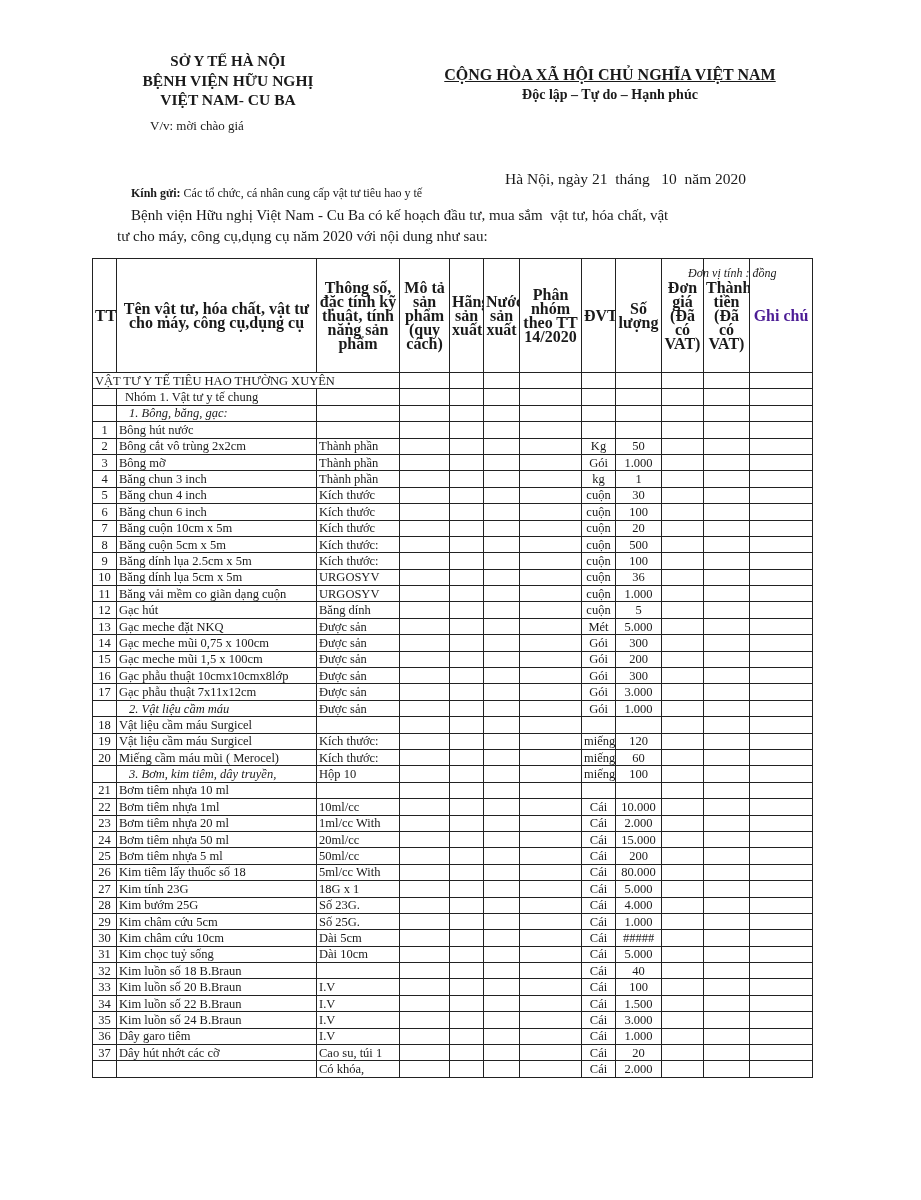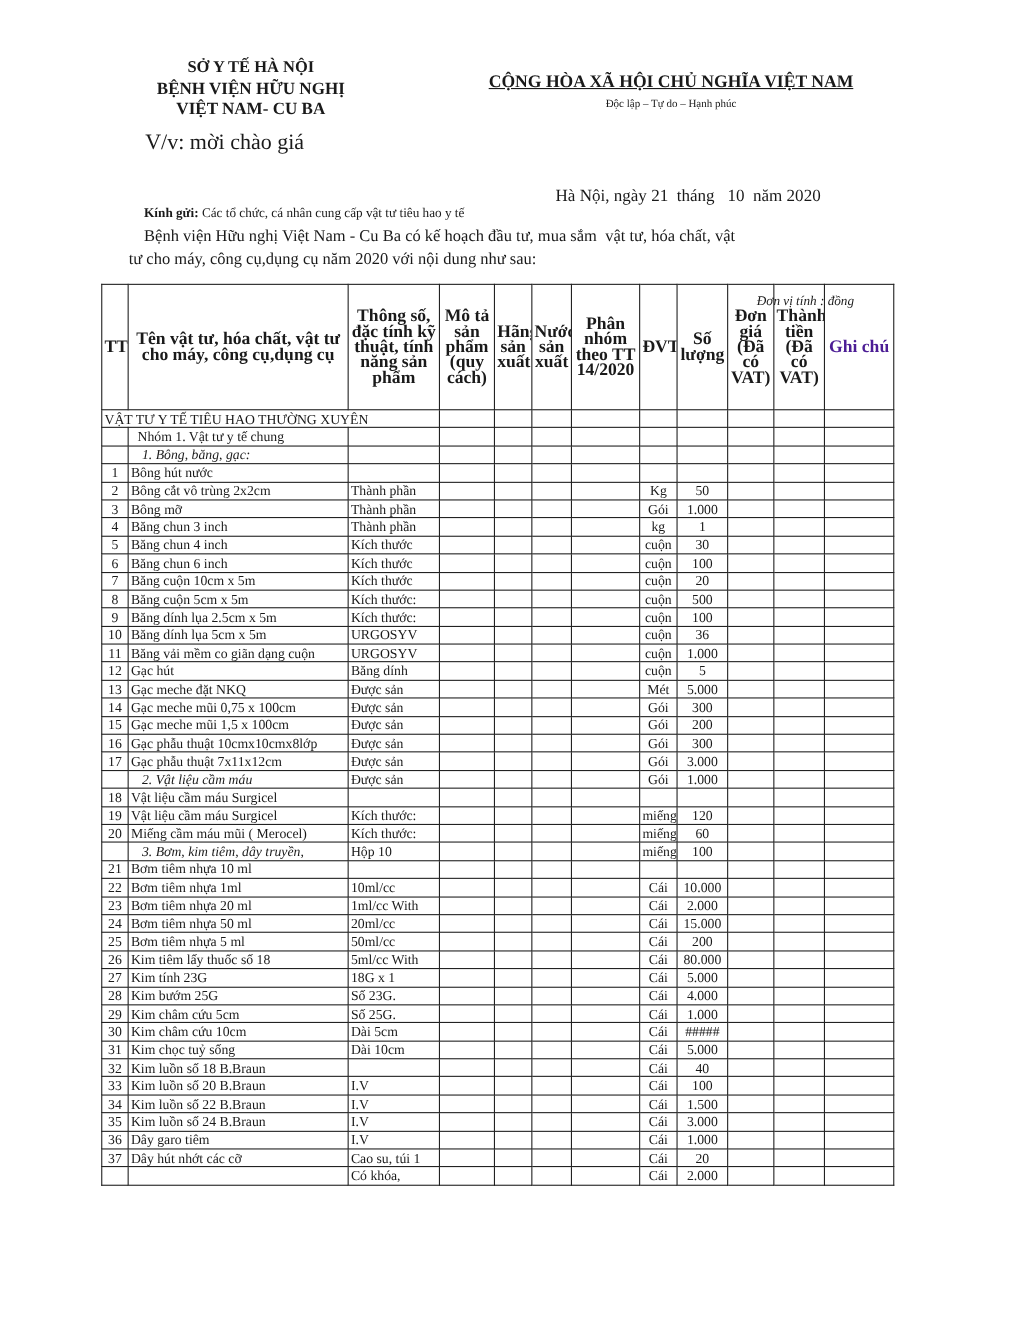--- a/index.html
+++ b/index.html
@@ -3,24 +3,24 @@
 <meta charset="utf-8">
 <style>
   html, body { margin: 0; padding: 0; background: #fff; }
   body {
     width: 921px; height: 1200px; position: relative; overflow: hidden;
     font-family: "Liberation Serif", "DejaVu Serif", serif; color: #1a1a1a;
   }
   .hdr-left { position: absolute; left: 108px; top: 52px; width: 240px; text-align: center; }
   .hdr-left .l1 { font-weight: bold; font-size: 15px; line-height: 19px; }
   .hdr-left .l2, .hdr-left .l3 { font-weight: bold; font-size: 15.5px; line-height: 19px; }
-  .vv { position: absolute; left: 132px; top: 118px; font-size: 20px; }
+  .vv { position: absolute; left: 150px; top: 118px; font-size: 13px; }
   .hdr-right { position: absolute; left: 405px; top: 64px; width: 410px; text-align: center; }
   .hdr-right .r1 { font-weight: bold; font-size: 16px; line-height: 21px; text-decoration: underline; }
-  .hdr-right .r2 { font-weight: normal; font-size: 10px; line-height: 20px; }
+  .hdr-right .r2 { font-weight: bold; font-size: 14px; line-height: 20px; }
   .date { position: absolute; left: 505px; top: 170px; font-size: 15.5px; white-space: pre; }
   .greet { position: absolute; left: 131px; top: 186px; font-size: 12px; }
   .greet b { font-weight: bold; }
   .intro1 { position: absolute; left: 131px; top: 207px; font-size: 15px; white-space: pre; }
   .intro2 { position: absolute; left: 117px; top: 228px; font-size: 15px; white-space: pre; }
   .unit { position: absolute; left: 688px; top: 266px; font-size: 12px; font-style: italic; }
 
   table.grid {
     position: absolute; left: 92px; top: 258px; width: 720px;
     border-collapse: collapse; table-layout: fixed; font-size: 12.5px;

